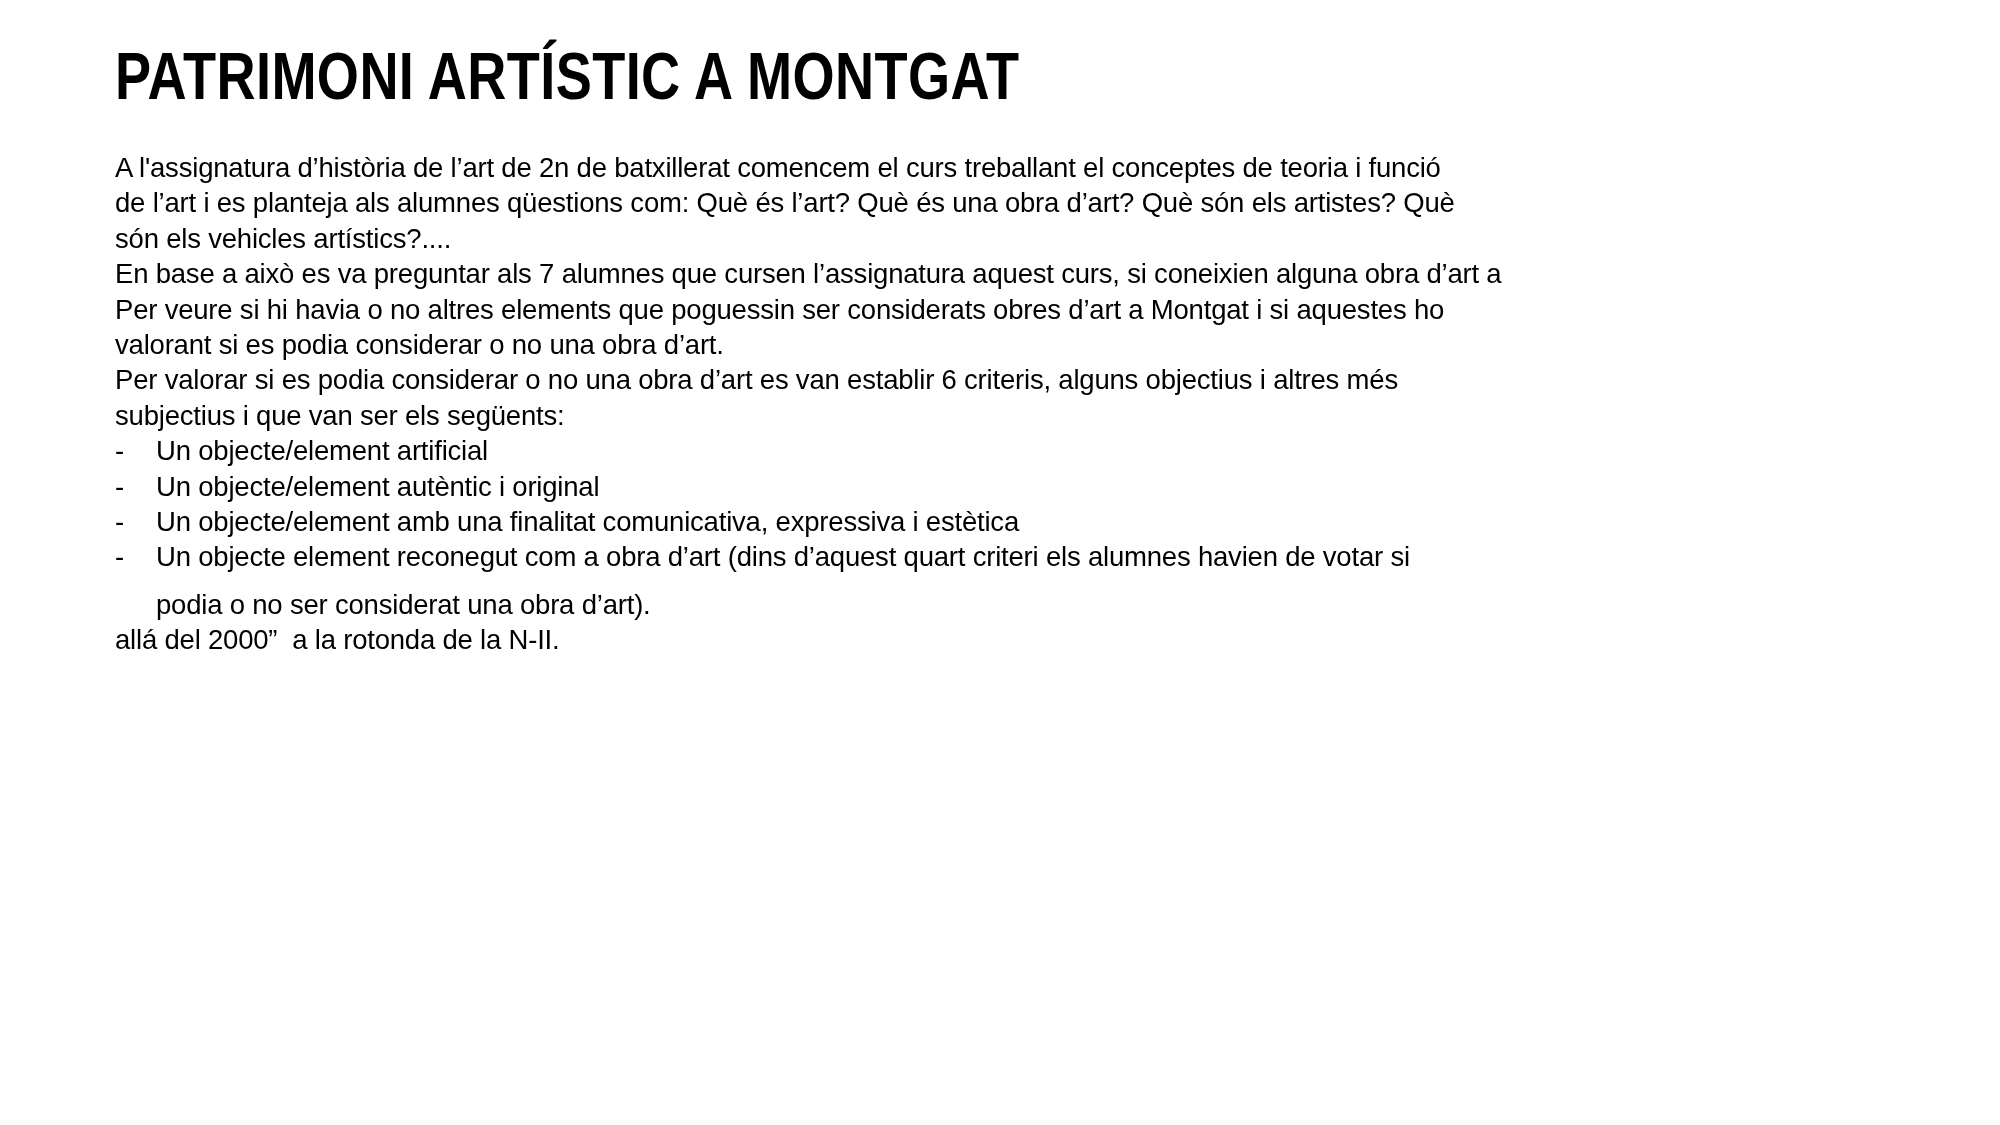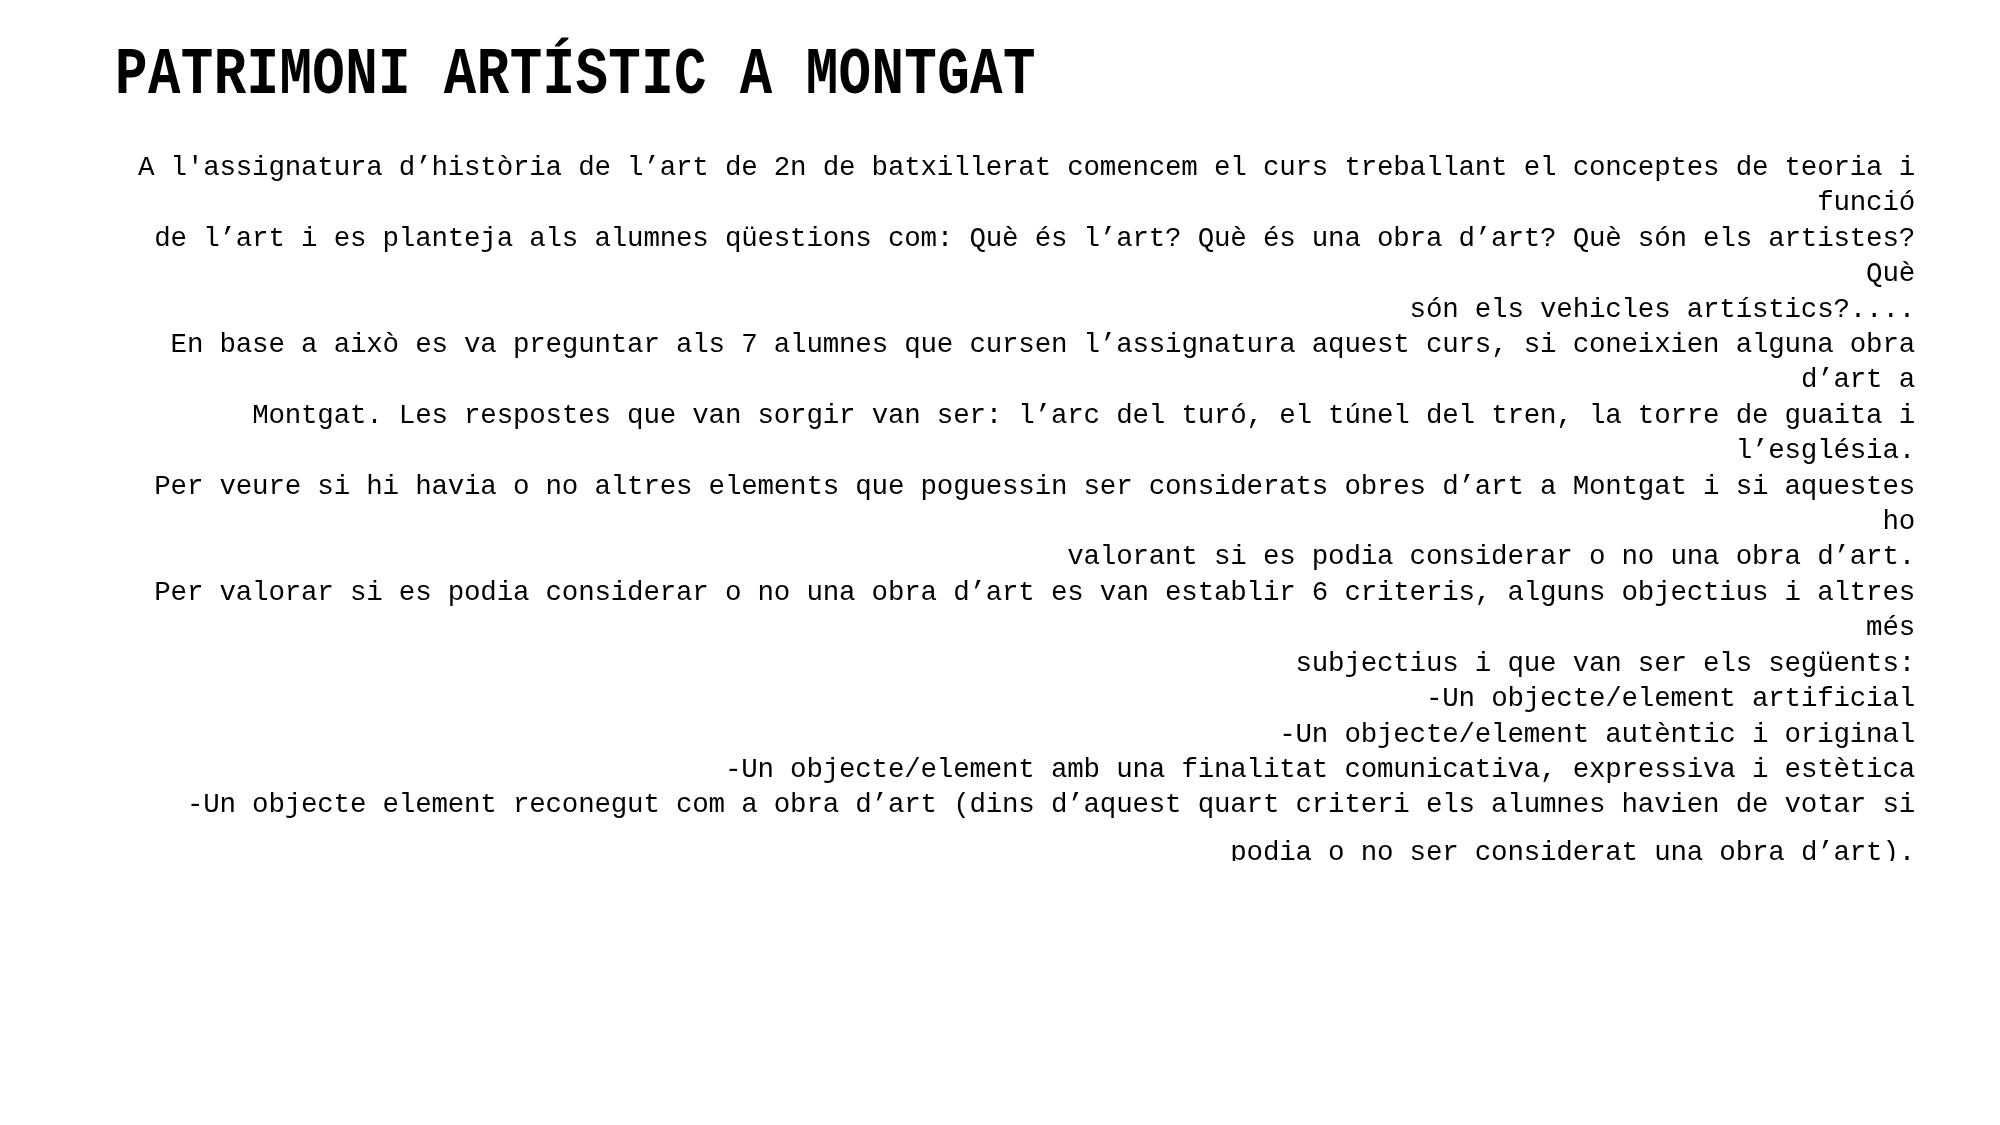--- a/index.html
+++ b/index.html
@@ -6,21 +6,21 @@
     margin: 0;
     padding: 0;
     background: #ffffff;
   }
   .slide {
     position: relative;
     width: 2000px;
     height: 861px;
     background: #ffffff;
     overflow: hidden;
-    font-family: Liberation Mono, monospace;
+    font-family: Liberation Sans, sans-serif;
     color: #000000;
   }
   .title {
     position: absolute;
     left: 115px;
     top: 38px;
     margin: 0;
     font-size: 66px;
     font-weight: bold;
     white-space: nowrap;
@@ -31,21 +31,20 @@
   }
   .body-text {
     position: absolute;
     left: 115px;
     top: 150px;
     width: 1800px;
     font-size: 27.5px;
     line-height: 35.4px;
     letter-spacing: -0.2px;
     color: #000000;
-    text-align: right;
   }
   .line {
     white-space: pre-wrap;
   }
   .line.indent {
     padding-left: 41px;
     margin-top: 12px;
   }
   .marker {
     display: inline-block;
@@ -55,21 +54,20 @@
 </head>
 <body>
 
 <div class="slide">
   <h1 class="title">PATRIMONI ARTÍSTIC A MONTGAT</h1>
   <div class="body-text" id="body-lines">
       <div class="line">A l'assignatura d’història de l’art de 2n de batxillerat comencem el curs treballant el conceptes de teoria i funció</div>
       <div class="line">de l’art i es planteja als alumnes qüestions com: Què és l’art? Què és una obra d’art? Què són els artistes? Què</div>
       <div class="line">són els vehicles artístics?....</div>
       <div class="line">En base a això es va preguntar als 7 alumnes que cursen l’assignatura aquest curs, si coneixien alguna obra d’art a</div>
-      <div class="line">Montgat. Les respostes que van sorgir van ser: l’arc del turó, el túnel del tren, la torre de guaita i l’església.</div>
       <div class="line">Per veure si hi havia o no altres elements que poguessin ser considerats obres d’art a Montgat i si aquestes ho</div>
       <div class="line">valorant si es podia considerar o no una obra d’art.</div>
       <div class="line">Per valorar si es podia considerar o no una obra d’art es van establir 6 criteris, alguns objectius i altres més</div>
       <div class="line">subjectius i que van ser els següents:</div>
       <div class="line"><span class="marker">-</span><span class="ltext">Un objecte/element artificial</span></div>
       <div class="line"><span class="marker">-</span><span class="ltext">Un objecte/element autèntic i original</span></div>
       <div class="line"><span class="marker">-</span><span class="ltext">Un objecte/element amb una finalitat comunicativa, expressiva i estètica</span></div>
       <div class="line"><span class="marker">-</span><span class="ltext">Un objecte element reconegut com a obra d’art (dins d’aquest quart criteri els alumnes havien de votar si</span></div>
       <div class="line indent">podia o no ser considerat una obra d’art).</div>
       <div class="line">allá del 2000”  a la rotonda de la N-II.</div>

